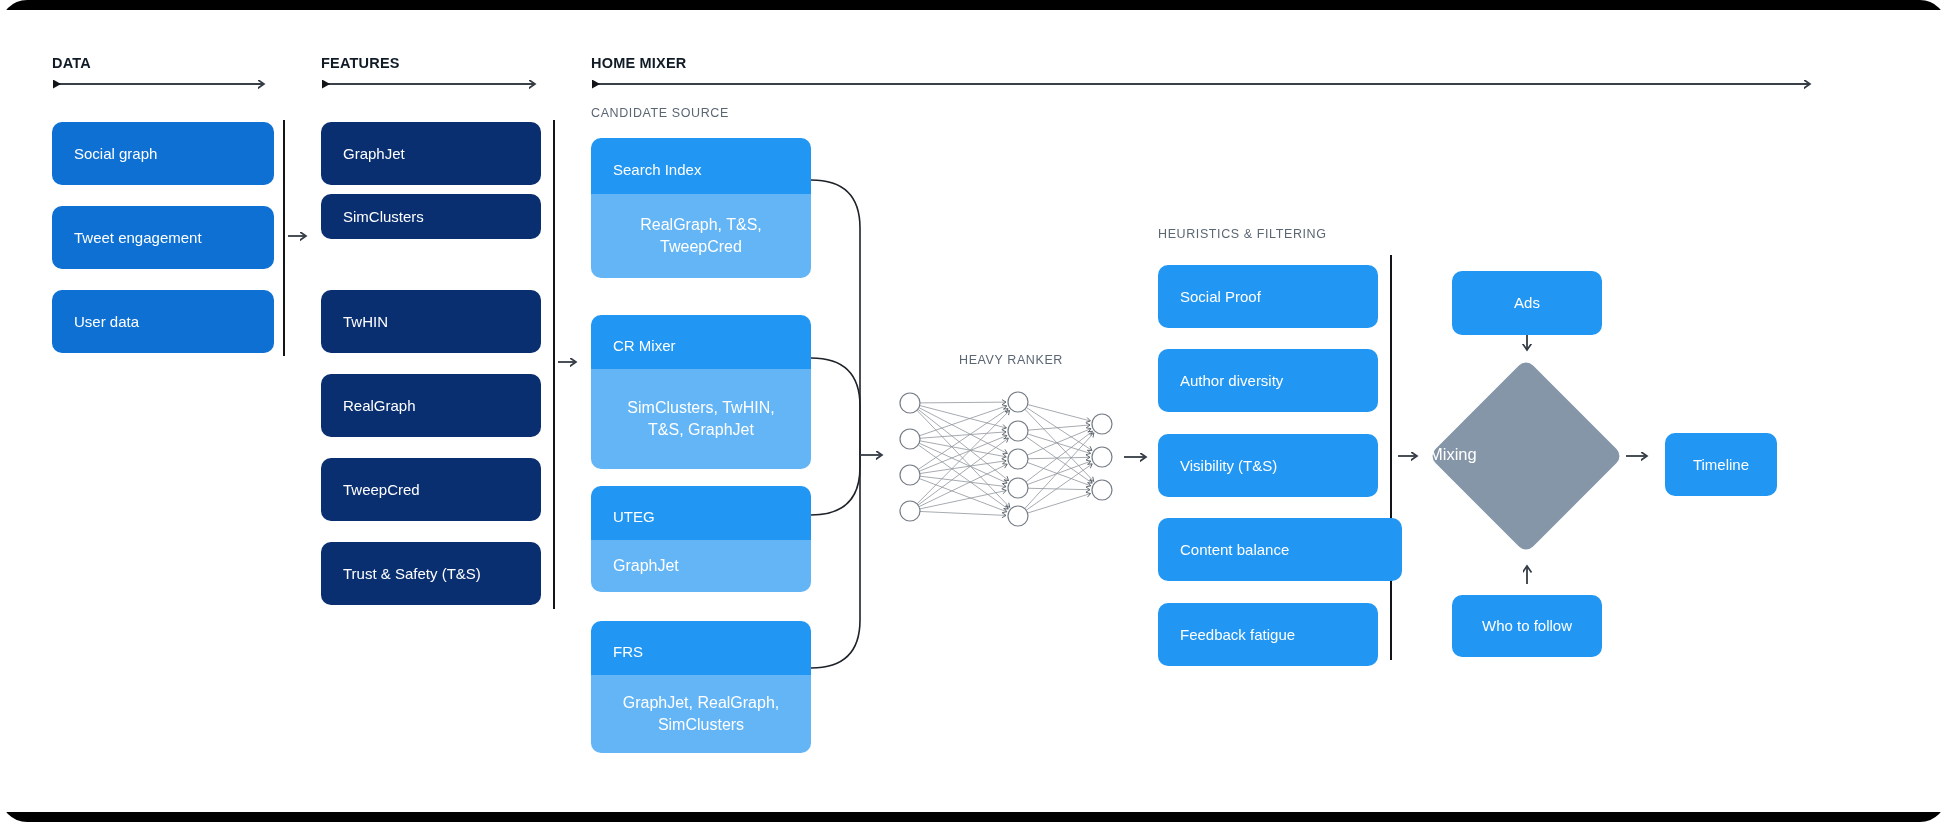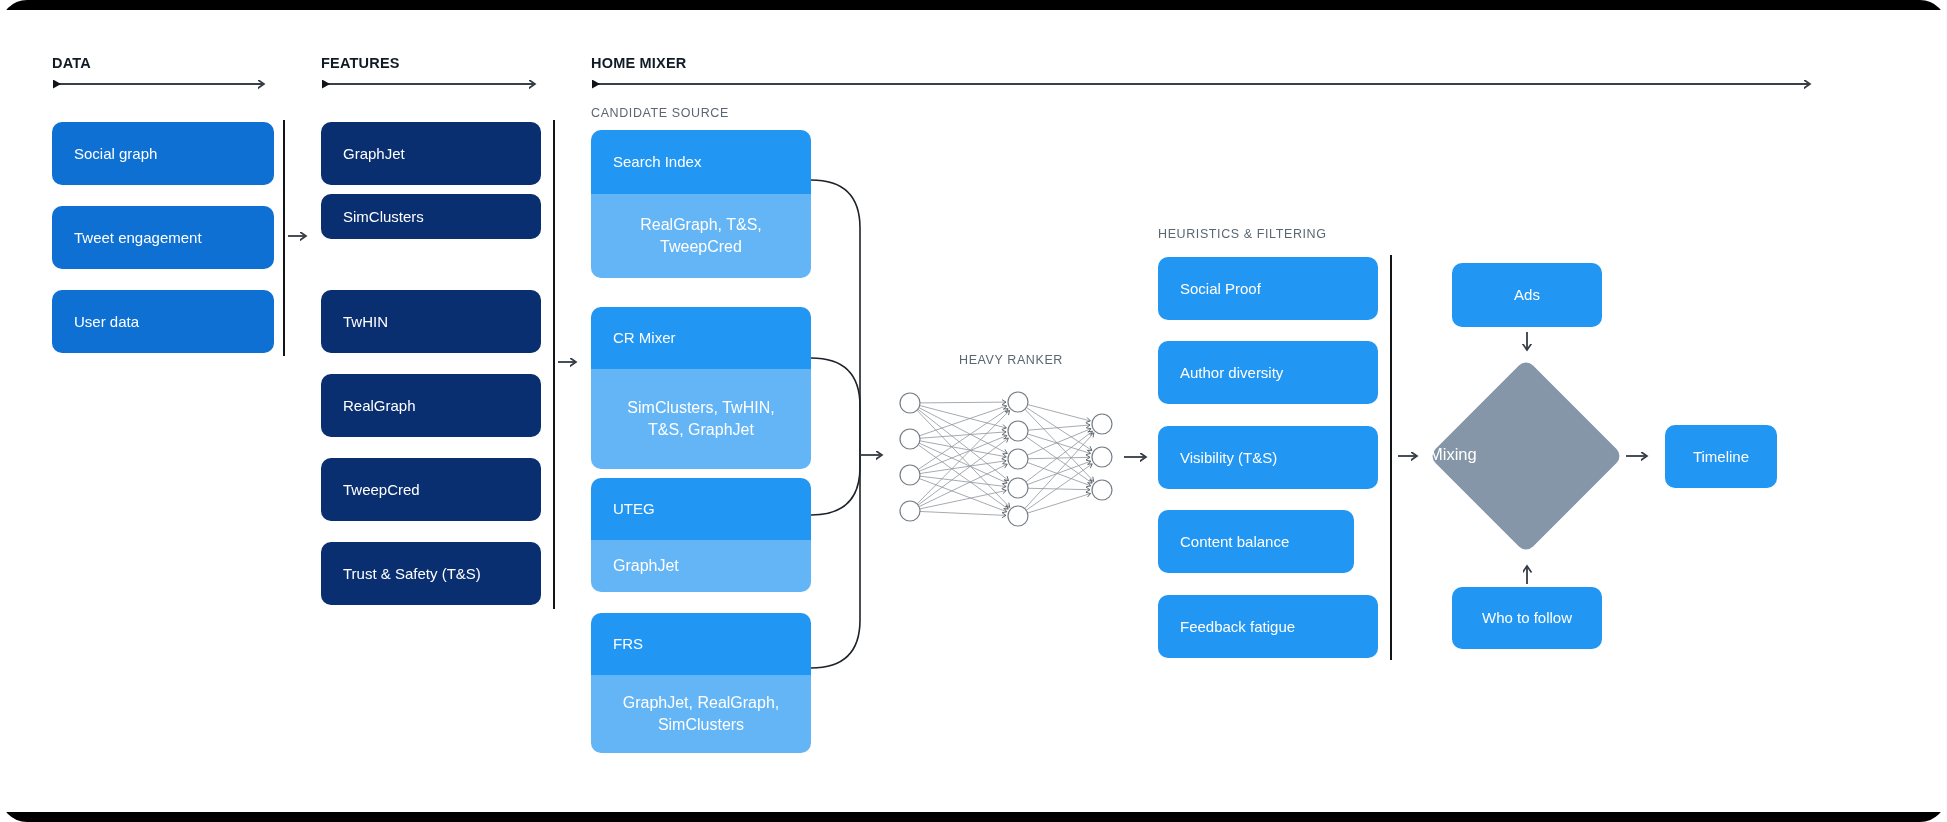--- a/index.html
+++ b/index.html
@@ -24,21 +24,21 @@
   }
   .box{
     position:absolute; box-sizing:border-box; border-radius:10px;
     display:flex; align-items:center; padding:0 22px;
     color:var(--text-on-box); font-size:15px; font-weight:500;
     line-height:22px; white-space:pre-line;
   }
   .box.centered{justify-content:center; padding:14px 6px; text-align:center;}
   .blue{background:var(--box-blue);}
   .navy{background:var(--box-navy);}
-  .bright{background:var(--box-bright);}
+  .bright{background:var(--box-bright);margin-top:8px;}
   .light{background:var(--box-light);}
   .grp-head{border-radius:10px 10px 0 0;}
   .grp-sub{border-radius:0 0 10px 10px; font-size:16px;text-align:center;}
   .diamond{
     position:absolute; left:1457px; top:387px; width:138px; height:138px;
     background:var(--diamond); transform:rotate(45deg); border-radius:10px;
   }
   .diamond-label{
     position:absolute; left:1429px; top:445px; width:194px; text-align:left;
     color:var(--text-on-box); font-size:16.5px; font-weight:500;
@@ -205,21 +205,21 @@
 
   <div class="box bright grp-head" style="left:591px;top:478px;width:220px;height:62px">UTEG</div>
   <div class="box light grp-sub" style="left:591px;top:540px;width:220px;height:52px">GraphJet</div>
 
   <div class="box bright grp-head" style="left:591px;top:613px;width:220px;height:62px">FRS</div>
   <div class="box light grp-sub" style="left:591px;top:675px;width:220px;height:78px">GraphJet, RealGraph, SimClusters</div>
 
   <div class="box bright" style="left:1158px;top:257px;width:220px;height:63px">Social Proof</div>
   <div class="box bright" style="left:1158px;top:341px;width:220px;height:63px">Author diversity</div>
   <div class="box bright" style="left:1158px;top:426px;width:220px;height:63px">Visibility (T&amp;S)</div>
-  <div class="box bright" style="left:1158px;top:510px;width:196px;height:63px">Content balance</div>
+  <div class="box bright" style="left:1158px;top:510px;width:244px;height:63px">Content balance</div>
   <div class="box bright" style="left:1158px;top:595px;width:220px;height:63px">Feedback fatigue</div>
 
   <div class="box bright centered" style="left:1452px;top:263px;width:150px;height:64px">Ads</div>
   <div class="diamond"></div>
   <div class="diamond-label">Mixing</div>
   <div class="box bright centered" style="left:1452px;top:587px;width:150px;height:62px">Who to follow</div>
   <div class="box bright centered" style="left:1665px;top:425px;width:112px;height:63px">Timeline</div>
 
 </div>
 

